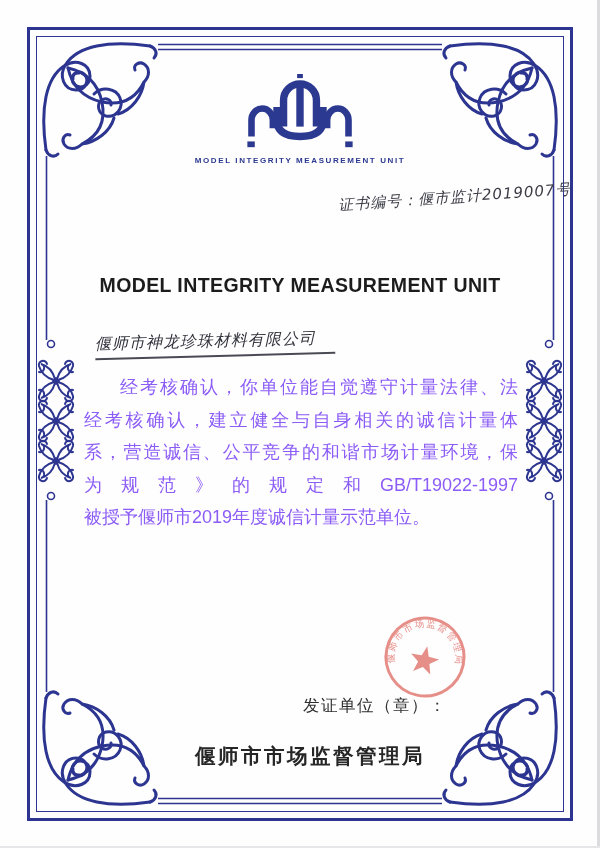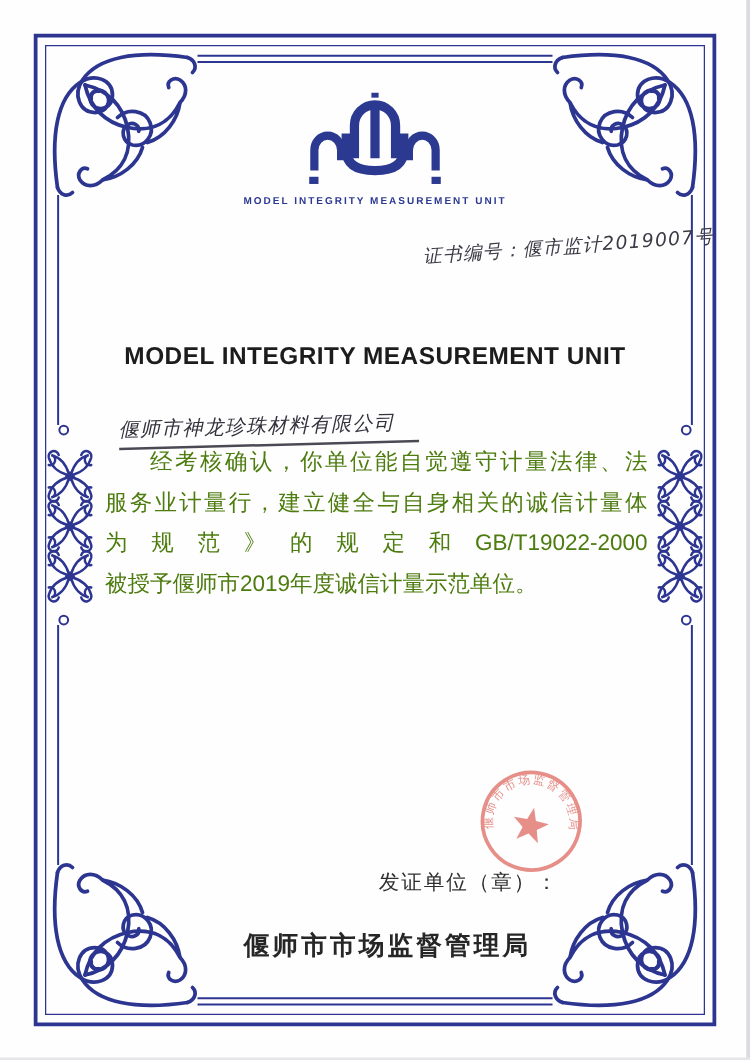--- a/index.html
+++ b/index.html
@@ -29,21 +29,21 @@
     position:absolute;left:0;top:274px;width:600px;text-align:center;
     font-weight:bold;font-size:19.5px;letter-spacing:0.4px;color:#1c1c1c;white-space:nowrap;
   }
   .awardee{
     position:absolute;left:95px;top:331px;width:240px;color:#33333d;
     font-size:16px;font-style:italic;letter-spacing:1px;
     border-bottom:2px solid #4a4a55;padding-bottom:3px;transform:rotate(-1.5deg);
     font-family:"DejaVu Sans",sans-serif;white-space:nowrap;overflow:hidden;
   }
   .body-text{
-    position:absolute;left:84px;top:353px;width:434px;color:#4d7c0f;
+    position:absolute;left:84px;top:371px;width:434px;color:#8b5cf6;
     font-size:18px;line-height:32.5px;overflow:hidden;
   }
   .body-line{text-align:justify;text-align-last:justify;white-space:normal;}
   .body-line.first{text-indent:2em;}
   .body-line.last{text-align:right;text-align-last:left;}
   .issuer-label{
     position:absolute;left:303px;top:649px;color:#2e2e2e;font-size:16.5px;
     letter-spacing:1.5px;white-space:nowrap;margin-top:46px;
   }
   .seal{position:absolute;left:380px;top:611px;}
@@ -140,22 +140,23 @@
   <div class="logo-caption">MODEL INTEGRITY MEASUREMENT UNIT</div>
 
   <div class="cert-no">证书编号：偃市监计2019007号</div>
 
   <div class="title-en">MODEL INTEGRITY MEASUREMENT UNIT</div>
 
   <div class="awardee">偃师市神龙珍珠材料有限公司</div>
 
   <div class="body-text">
     <div class="body-line first">经考核确认，你单位能自觉遵守计量法律、法</div>
-    <div class="body-line">服务业计量行，建立健全与自身相关的诚信计量体</div>
-    <div class="body-line">为规范》的规定和GB/T19022-2000</div>
+    <div class="body-line">经考核确认，建立健全与自身相关的诚信计量体</div>
+    <div class="body-line">系，营造诚信、公平竞争的和谐市场计量环境，保</div>
+    <div class="body-line">为规范》的规定和GB/T19022-1997</div>
     <div class="body-line last">被授予偃师市2019年度诚信计量示范单位。</div>
   </div>
 
   <div class="issuer-label">发证单位（章）：</div>
 
   <svg class="seal" width="90" height="92" viewBox="-45 -46 90 92">
     <g transform="rotate(12)" opacity="0.8">
       <circle cx="0" cy="0" r="39" fill="none" stroke="#e0736b" stroke-width="3"></circle>
       <path id="sealArc" d="M -27,16 A 31,31 0 1 1 27,16" fill="none"></path>
       <text font-size="9.5" fill="#e0736b" letter-spacing="1.5" font-family="'DejaVu Sans',sans-serif">

